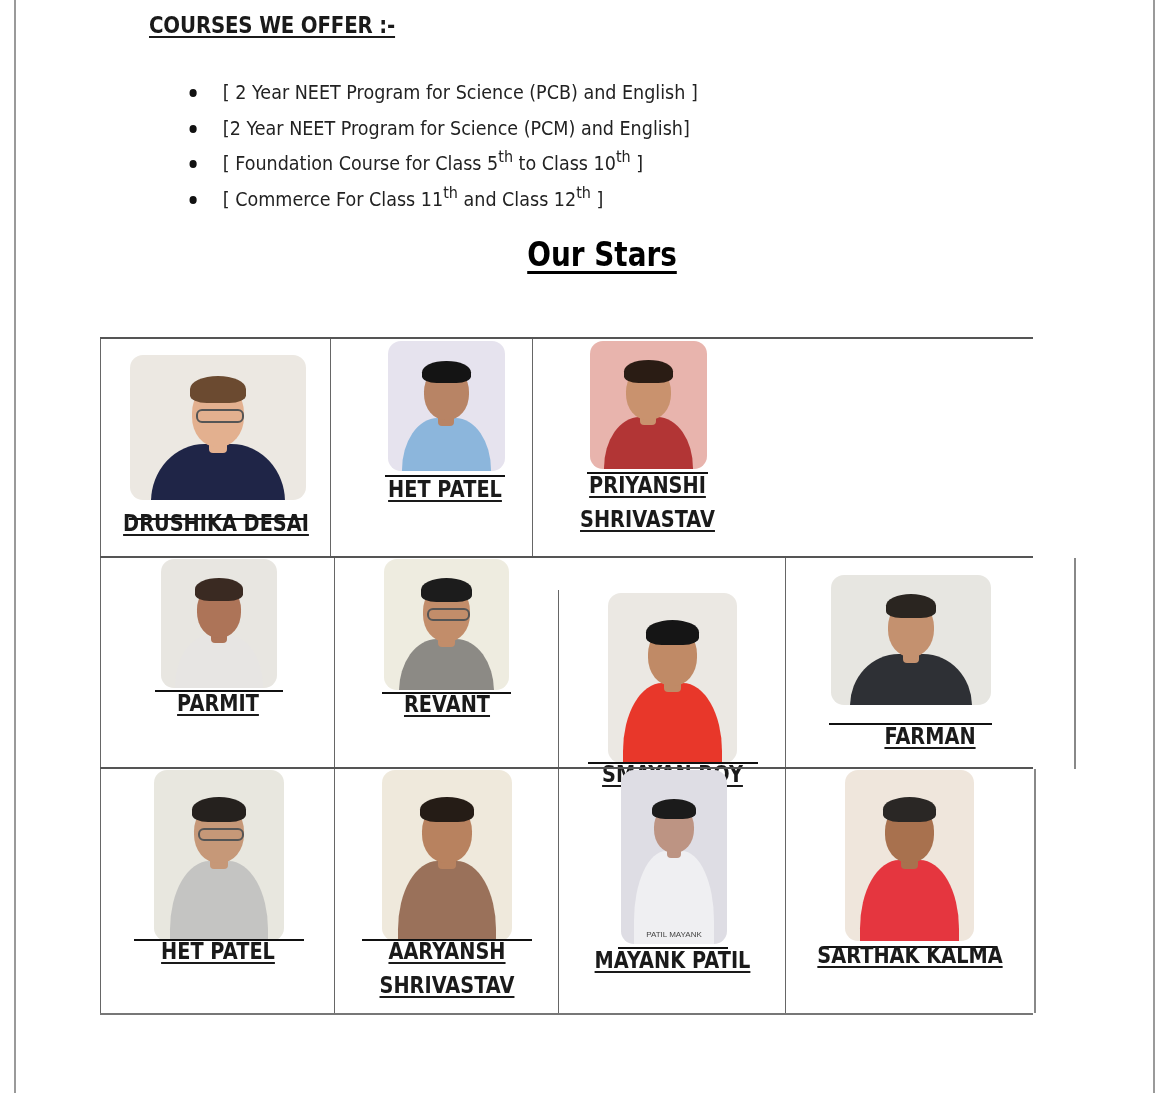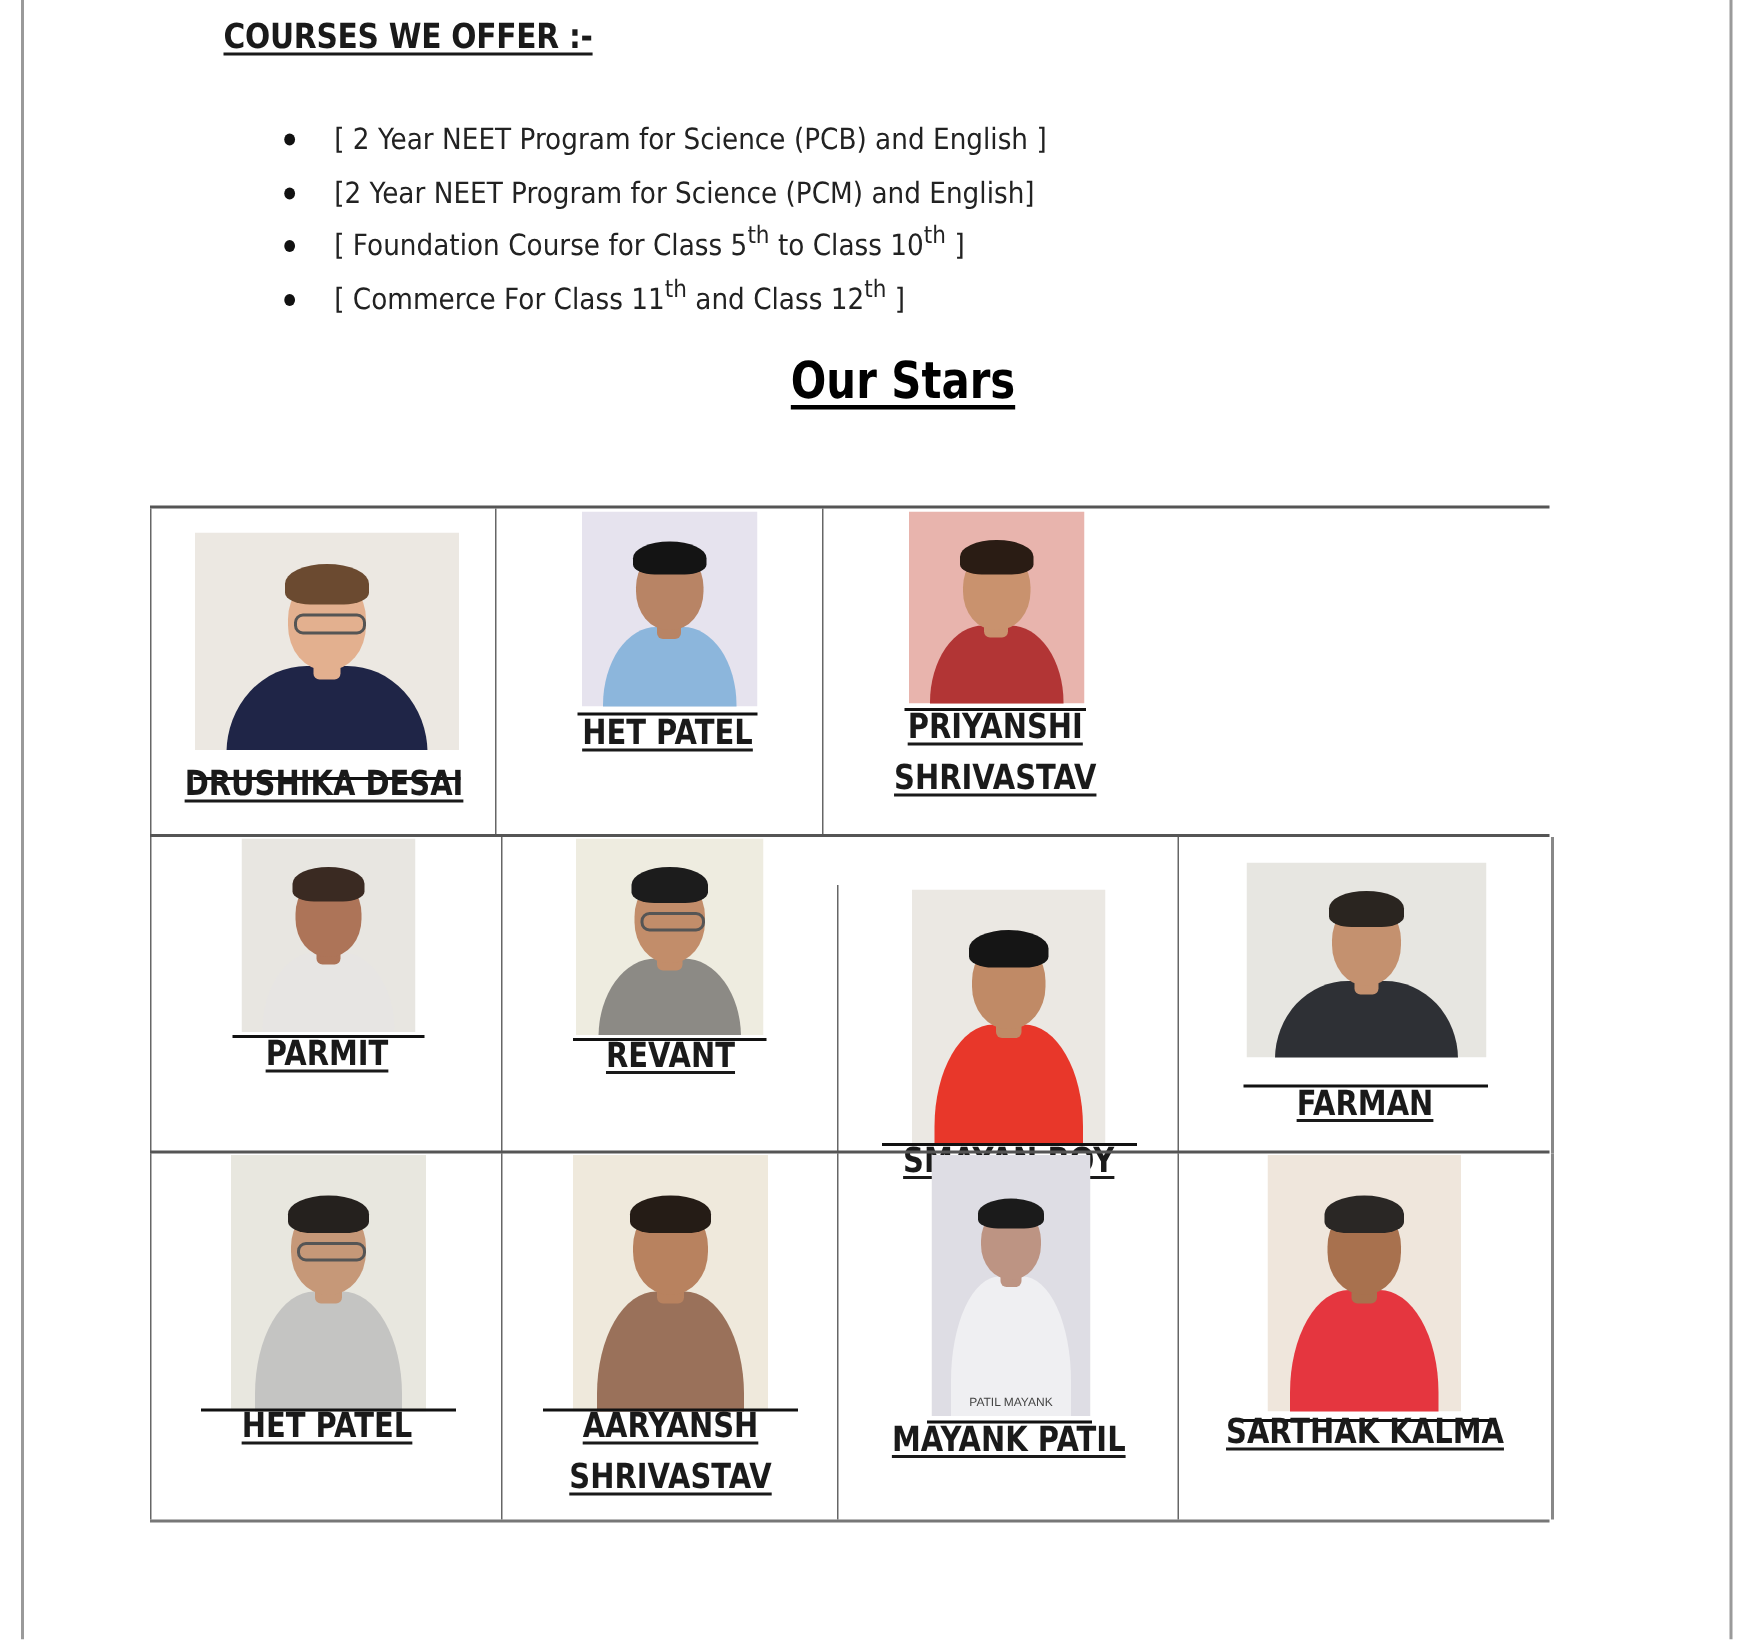--- a/index.html
+++ b/index.html
@@ -35,21 +35,21 @@
     }
 
     .stars-table { position: absolute; left: 100px; top: 337px; width: 933px; height: 675px; }
     .row { position: absolute; left: 0; width: 933px; border-top: 2px solid #555; }
     .row.last { border-bottom: 2px solid #777; }
     .cell {
       position: absolute; top: 0; bottom: 0; border-left: 1.5px solid #666;
     }
     .cell.right-edge { border-right: 2px solid #888; }
     .photo {
-      position: absolute; overflow: hidden;
+      position: absolute; overflow: hidden; border-radius: 13px;
     }
     .photo .bg { position: absolute; inset: 0; }
     .photo .shirt { position: absolute; border-radius: 40% 40% 0 0; }
     .photo .neck { position: absolute; border-radius: 4px; }
     .photo .head { position: absolute; border-radius: 46% 46% 48% 48%; }
     .photo .hair { position: absolute; border-radius: 50% 50% 30% 30%; }
     .photo .glasses { position: absolute; border: 2px solid #555; border-radius: 6px; }
     .photo .caption-strip { position: absolute; left: 0; right: 0; bottom: 0; height: 14px; font-size: 8px; text-align: center; color: #444; }
     .rule { position: absolute; height: 2px; background: #111; }
     .name {
@@ -106,21 +106,21 @@
         <div class="photo" style="left: 57px; top: 2px; width: 117px; height: 130px;">
           <div class="bg" style="background:#e6e3ee"></div>
           <div class="shirt" style="background:#8cb6dc;left:14.04px;width:88.92px;top:76.6844px;height:130px"></div>
           <div class="neck" style="background:#b88465;left:50.4972px;width:16.0056px;top:68.6816px;height:16.005599999999998px"></div>
           <div class="head" style="background:#b88465;left:36.269999999999996px;top:26px;width:44.46px;height:53.352px"></div>
           <div class="hair" style="background:#141414;left:34.269999999999996px;top:19.59776px;width:48.46px;height:22.407839999999997px"></div>
         </div>
         <div class="rule" style="left: 54px; top: 136px; width: 120px;"></div>
         <div class="name" style="top: 133px;">HET PATEL</div>
       </div>
-      <div class="cell" style="left: 448px; width: 229px;">
+      <div class="cell" style="left: 432px; width: 229px;">
         <div class="photo" style="left: 57px; top: 2px; width: 117px; height: 128px;">
           <div class="bg" style="background:#e8b4ad"></div>
           <div class="shirt" style="background:#b23535;left:14.04px;width:88.92px;top:76.2844px;height:128px"></div>
           <div class="neck" style="background:#c9926e;left:50.4972px;width:16.0056px;top:68.2816px;height:16.005599999999998px"></div>
           <div class="head" style="background:#c9926e;left:36.269999999999996px;top:25.6px;width:44.46px;height:53.352px"></div>
           <div class="hair" style="background:#2a1c14;left:34.269999999999996px;top:19.197760000000002px;width:48.46px;height:22.407839999999997px"></div>
         </div>
         <div class="rule" style="left: 54px; top: 133px; width: 121px;"></div>
         <div class="name" style="top: 129px;">
           <div>PRIYANSHI</div>
@@ -156,21 +156,21 @@
         <div class="photo" style="left: 49px; top: 3px; width: 129px; height: 170px;">
           <div class="bg" style="background:#ebe8e3"></div>
           <div class="shirt" style="background:#e8372a;left:15.479999999999999px;width:98.04px;top:89.8828px;height:170px"></div>
           <div class="neck" style="background:#c08a66;left:55.6764px;width:17.6472px;top:81.0592px;height:17.647199999999998px"></div>
           <div class="head" style="background:#c08a66;left:39.989999999999995px;top:34px;width:49.02px;height:58.824px"></div>
           <div class="hair" style="background:#151515;left:37.989999999999995px;top:26.94112px;width:53.02px;height:24.70608px"></div>
         </div>
         <div class="rule" style="left: 29px; top: 172px; width: 170px;"></div>
         <div class="name" style="top: 167px;">SMAYAN ROY</div>
       </div>
-      <div class="cell right-edge" style="left: 685px; width: 248px;">
+      <div class="cell right-edge" style="left: 685px; width: 248px; padding-left: 40px;">
         <div class="photo" style="left: 45px; top: 17px; width: 160px; height: 130px;">
           <div class="bg" style="background:#e7e6e1"></div>
           <div class="shirt" style="background:#2e3035;left:19.2px;width:121.6px;top:79.352px;height:130px"></div>
           <div class="neck" style="background:#c4916f;left:71.576px;width:16.848px;top:70.928px;height:16.848px"></div>
           <div class="head" style="background:#c4916f;left:56.6px;top:26px;width:46.8px;height:56.16px"></div>
           <div class="hair" style="background:#2a2520;left:54.6px;top:19.2608px;width:50.8px;height:23.5872px"></div>
         </div>
         <div class="rule" style="left: 43px; top: 165px; width: 163px;"></div>
         <div class="name" style="top: 161px;">FARMAN</div>
       </div>

